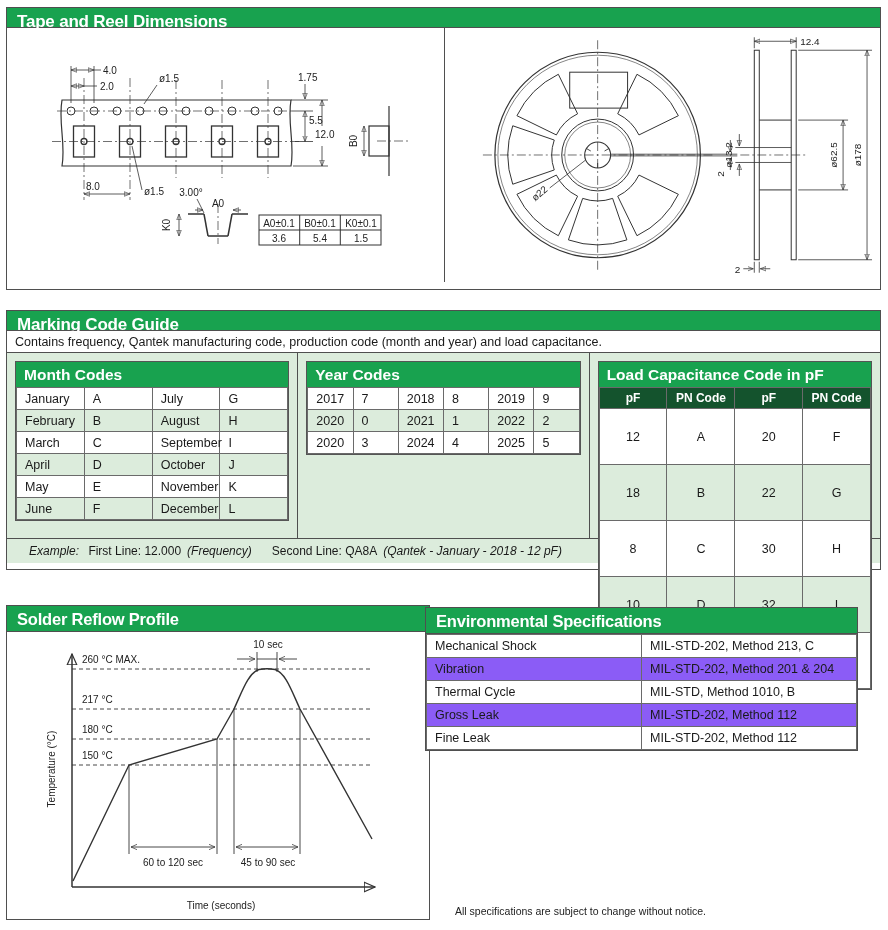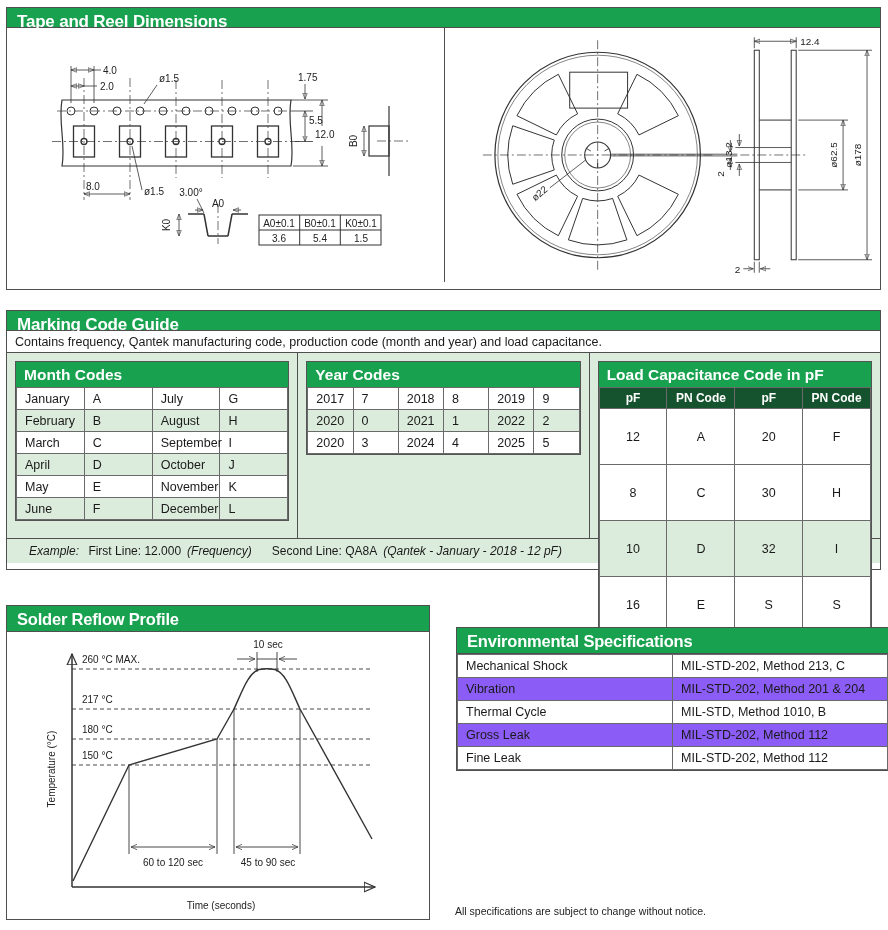--- a/index.html
+++ b/index.html
@@ -330,20 +330,26 @@
                 <td>PN Code</td>
             <td>pF</td>
                 <td>PN Code</td>
           </tr>
           <tr>
             <td>12</td>
                 <td>A</td>
             <td>20</td>
                 <td>F</td>
           </tr>
+          <tr class="alt">
+            <td>18</td>
+                <td>B</td>
+            <td>22</td>
+                <td>G</td>
+          </tr>
           <tr>
             <td>8</td>
                 <td>C</td>
             <td>30</td>
                 <td>H</td>
           </tr>
           <tr class="alt">
             <td>10</td>
                 <td>D</td>
             <td>32</td>
@@ -405,21 +411,21 @@
       <line x1="290" y1="27" x2="272" y2="27" marker-end="url(#mC)"></line>
     </g>
     <text x="261" y="16" text-anchor="middle" font-size="13.5">10 sec</text>
     <text x="166" y="234" text-anchor="middle" font-size="13.5">60 to 120 sec</text>
     <text x="261" y="234" text-anchor="middle" font-size="13.5">45 to 90 sec</text>
     <text transform="translate(48,137) rotate(-90)" text-anchor="middle" font-size="14">Temperature (°C)</text>
     <text x="214" y="277" text-anchor="middle" font-size="14">Time (seconds)</text>
   </svg>
 </div>
 
-<div class="section" style="left:456px;top:607px;width:433px;margin-top:20px;">
+<div class="section" style="left:425px;top:607px;width:433px;">
   <div class="sec-head small">Environmental Specifications</div>
   <table class="env-table">
     <tbody>
         <tr>
       <td>Mechanical Shock</td>
           <td>MIL-STD-202, Method 213, C</td>
     </tr>
     <tr class="alt">
       <td>Vibration</td>
           <td>MIL-STD-202, Method 201 &amp; 204</td>

